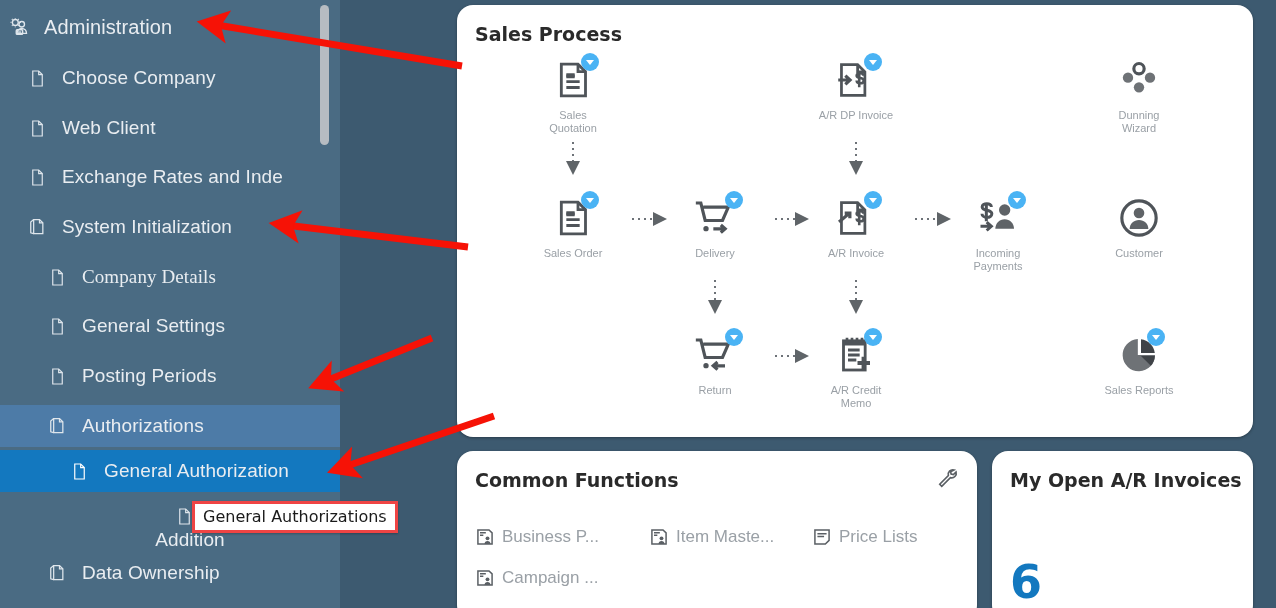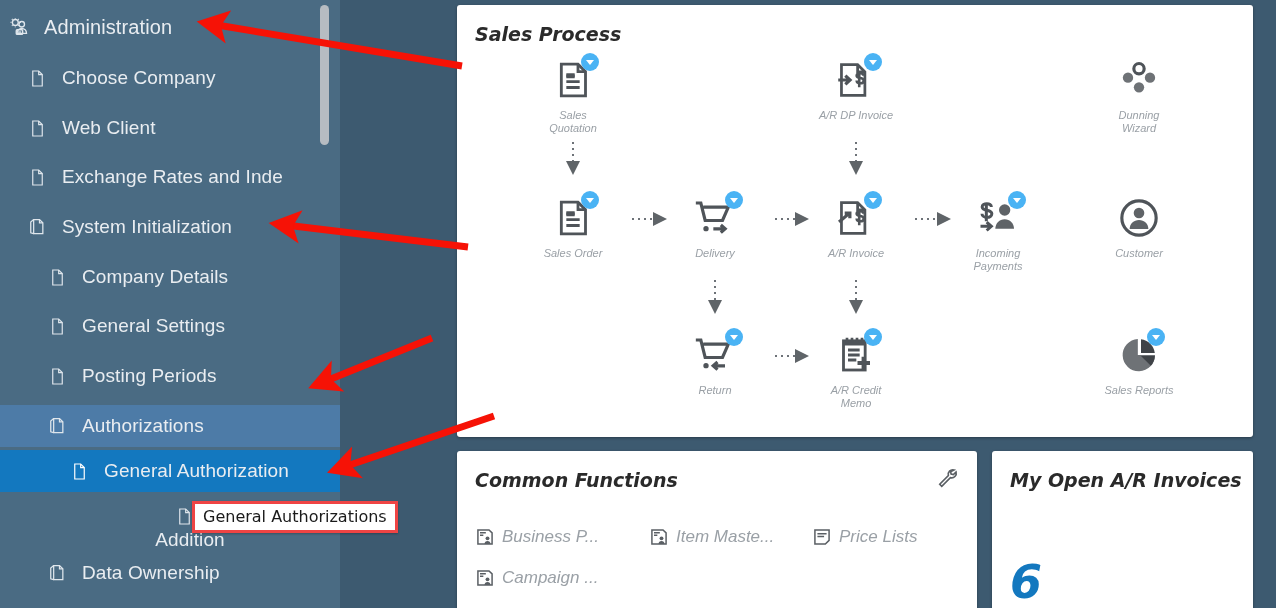--- a/index.html
+++ b/index.html
@@ -41,24 +41,23 @@
     background:#ffffff;border:3px solid #ef4444;
     padding:3px 8px 4px 8px;
     font-size:16px;color:#1a1a1a;
     font-family:"DejaVu Sans", sans-serif;
     white-space:nowrap;
     box-shadow:0 1px 2px rgba(0,0,0,.25);
     z-index:40;
   }
   
   .card{
-    position:absolute;background:#ffffff;border-radius:3px;
+    position:absolute;background:#ffffff;border-radius:16px;
     box-shadow:0 1px 3px rgba(0,0,0,.35);
     overflow:hidden;
-    font-style:italic;
   }
   #card-sales{left:457px;top:5px;width:796px;height:432px;}
   #card-common{left:457px;top:451px;width:520px;height:170px;}
   #card-invoices{left:992px;top:451px;width:261px;height:170px;}
   .card-title{
     position:absolute;left:18px;top:18px;
     font-size:19px;font-weight:bold;color:#2a2a2a;
     font-family:"DejaVu Sans", sans-serif;
   }
   
@@ -150,21 +149,21 @@
     <span class="ico">
       <svg viewBox="0 0 24 24" width="20" height="20" fill="none" stroke="#dfe6ec" stroke-width="1.5">
           <path d="M8 3h7l4 4v13H8z"></path>
           <path d="M15 3v4h4"></path>
           <path d="M8 3L4.5 6v13L8 20"></path>
         </svg>
     </span>
     <span class="lbl">System Initialization</span>
   </div>
 
-  <div class="nav-item" style="top:256px;padding-left:44px;">
+  <div class="nav-item" style="top:256px;padding-left:44px;font-family:Liberation Serif, serif;">
     <span class="ico">
       <svg viewBox="0 0 24 24" width="19" height="19" fill="none" stroke="#dfe6ec" stroke-width="1.5">
           <path d="M6 2.5h7.5L18 7v14.5H6z"></path>
           <path d="M13.5 2.5V7H18"></path>
         </svg>
     </span>
     <span class="lbl">Company Details</span>
   </div>
 
   <div class="nav-item" style="top:305px;padding-left:44px;">

